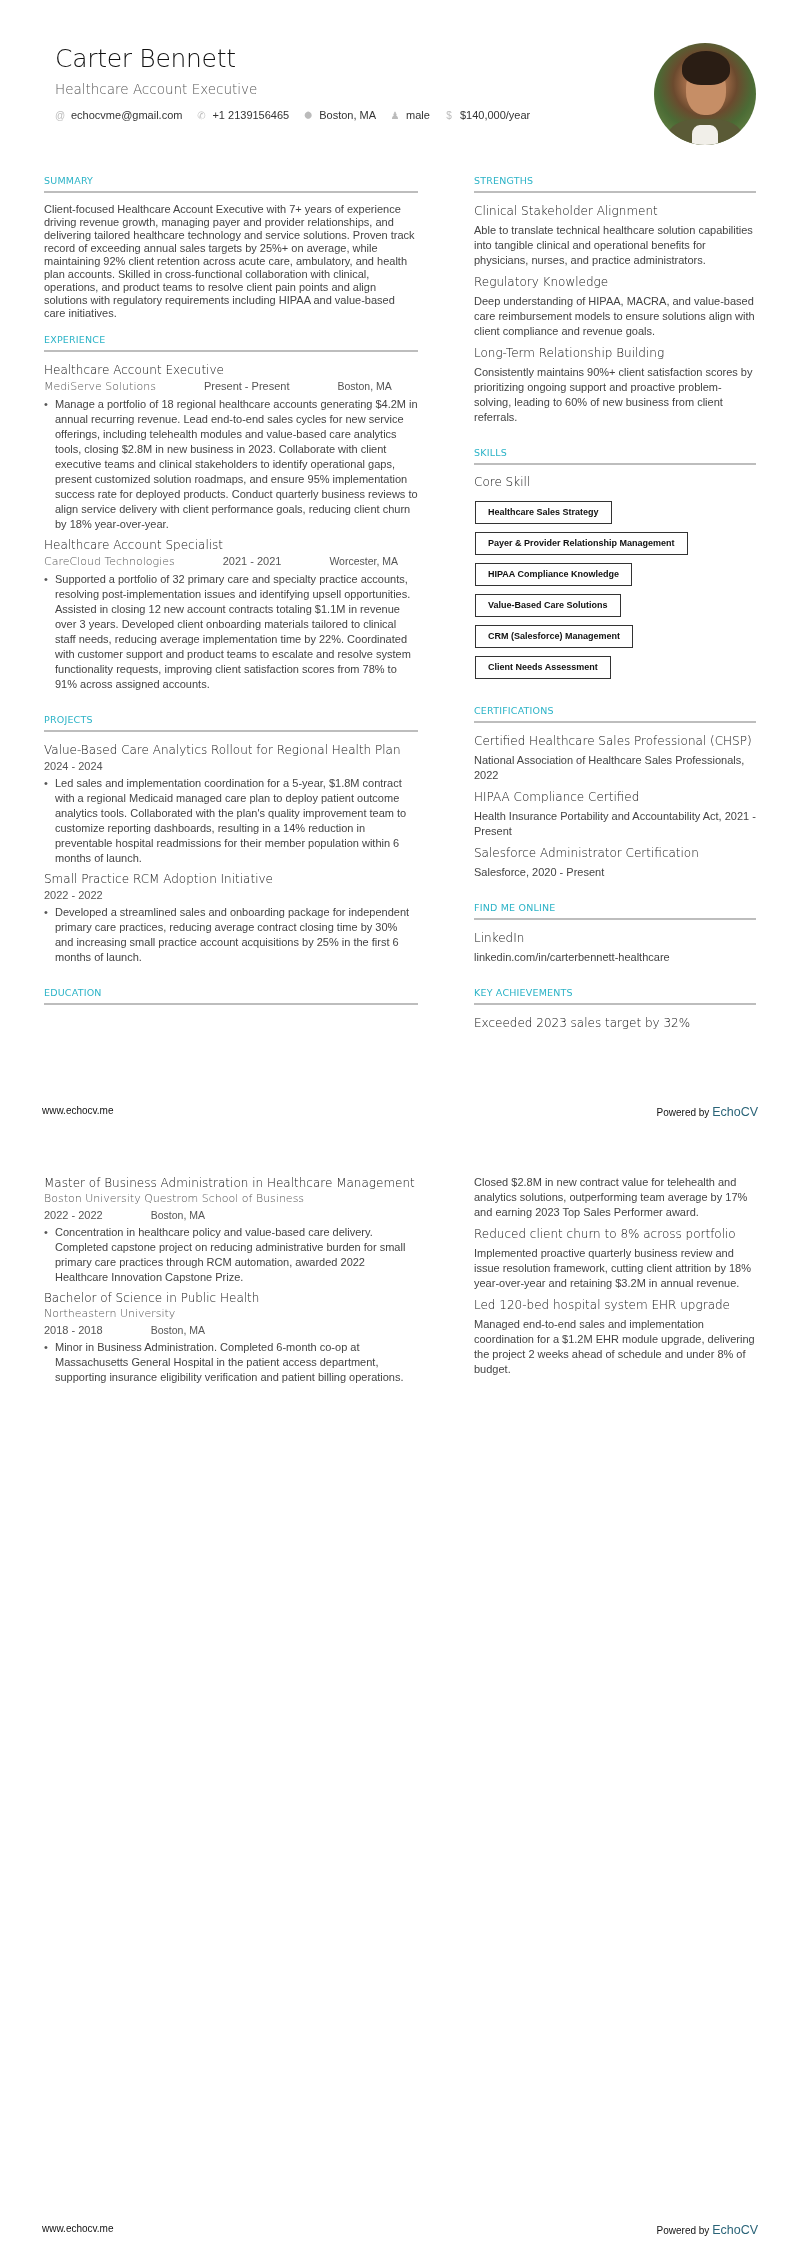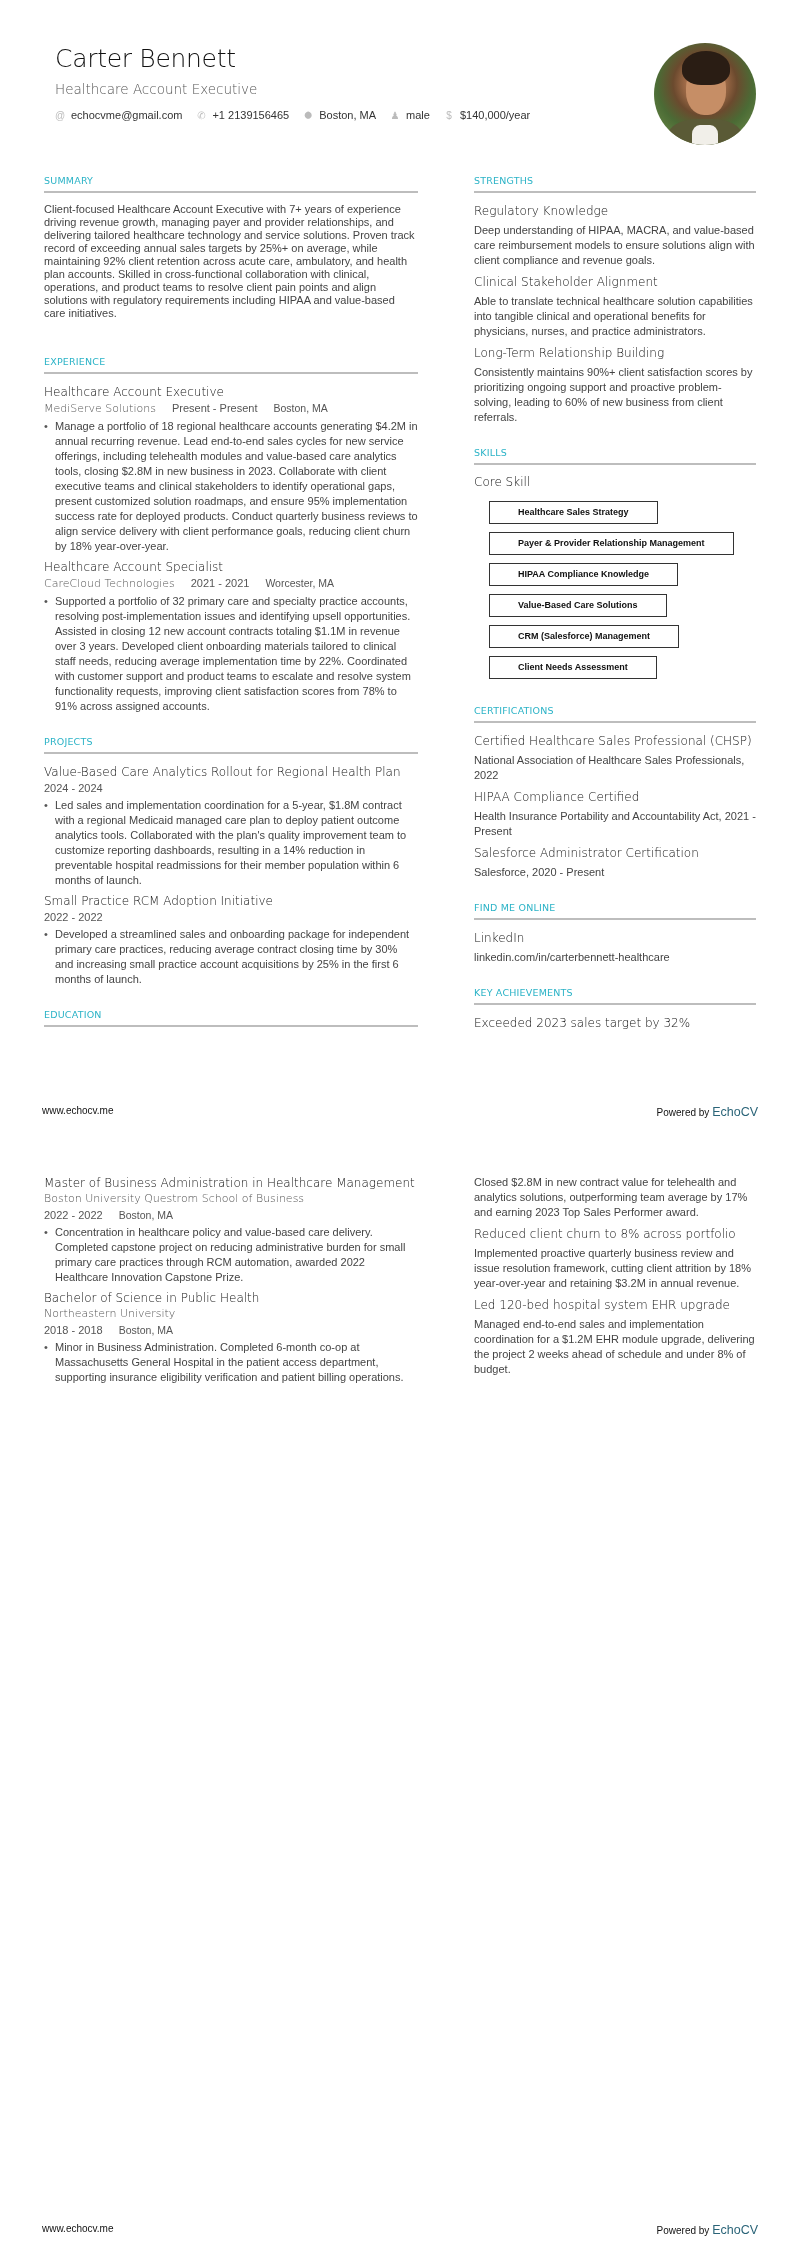--- a/index.html
+++ b/index.html
@@ -25,33 +25,33 @@
   .avatar .tee { position: absolute; left: 38px; top: 82px; width: 26px; height: 30px; background: #f1efe9; border-radius: 30% 30% 0 0; }
 
   .col-left { position: absolute; left: 44px; width: 374px; }
   .col-right { position: absolute; left: 474px; width: 282px; }
 
   .sec-title { font-family: "DejaVu Sans", sans-serif; font-size: 9.5px; color: #2bb3c7; letter-spacing: 0.2px; text-transform: uppercase; font-weight: 400; }
   .sec-rule { height: 2px; background: #bdbdbd; margin-top: 5px; margin-bottom: 10px; }
 
   .para { font-size: 11px; line-height: 13px; color: #444; }
   .item-title { font-family: "DejaVu Sans", sans-serif; font-size: 12px; color: #111; line-height: 16px; font-weight: 300; }
-  .meta { font-size: 11px; color: #555; line-height: 16px; display: flex; align-items: baseline; }
+  .meta { font-size: 11px; color: #555; line-height: 16px; display: flex; align-items: baseline; gap: 32px; }
   .meta .org { font-family: "DejaVu Sans", sans-serif; font-weight: 300; margin-right: 16px; }
   .meta .dates { margin-right: 16px; }
   .meta .loc { font-size: 10.5px; }
   .bullet { display: flex; font-size: 11px; line-height: 15px; color: #444; margin-top: 2px; }
   .bullet .dot { width: 11px; flex: 0 0 11px; color: #555; }
   .block { margin-bottom: 5px; }
 
   .sub-title { font-family: "DejaVu Sans", sans-serif; font-size: 12px; color: #111; line-height: 16px; margin-bottom: 4px; font-weight: 300; }
   .sub-desc { font-size: 11px; line-height: 15px; color: #444; margin-bottom: 6px; }
 
   .skill-group { font-family: "DejaVu Sans", sans-serif; font-size: 12px; color: #111; margin-bottom: 12px; font-weight: 300; }
-  .skill-tag { display: inline-block; border: 1px solid #333; font-size: 9px; font-weight: bold; color: #111; padding: 5px 28px; margin: 0 0 8px 15px; line-height: 11px; }
+  .skill-tag { display: inline-block; border: 1px solid #333; font-size: 9px; font-weight: bold; color: #111; padding: 5px 12px; margin: 0 0 8px 1px; line-height: 11px; }
 
   .footer { position: absolute; left: 0; width: 794px; height: 20px; font-size: 10px; color: #111; text-decoration: underline; }
   .footer .site { position: absolute; left: 42px; top: 0; }
   .footer .powered { position: absolute; right: 36px; top: 0; }
   .footer .brand { font-size: 12.5px; color: #2a6478; }
 </style>
 </head>
 <body>
 
 <div class="page page1">
@@ -85,21 +85,21 @@
 
   <div class="avatar">
     <div class="shirt"></div>
     <div class="tee"></div>
     <div class="face"></div>
     <div class="hair"></div>
   </div>
 
   <div class="col-left" style="top:175px;">
 
-    <section style="margin-bottom:36px;">
+    <section style="margin-bottom:14px;">
       <div class="sec-title">SUMMARY</div>
       <div class="sec-rule"></div>
       <div class="para">Client-focused Healthcare Account Executive with 7+ years of experience driving revenue growth, managing payer and provider relationships, and delivering tailored healthcare technology and service solutions. Proven track record of exceeding annual sales targets by 25%+ on average, while maintaining 92% client retention across acute care, ambulatory, and health plan accounts. Skilled in cross-functional collaboration with clinical, operations, and product teams to resolve client pain points and align solutions with regulatory requirements including HIPAA and value-based care initiatives.</div>
     </section>
 
     <section style="margin-bottom:22px;">
       <div class="sec-title">EXPERIENCE</div>
       <div class="sec-rule"></div>
 
       <div class="block">
@@ -161,26 +161,26 @@
       <div class="sec-rule"></div>
     </section>
   </div>
 
   <div class="col-right" style="top:175px;">
 
     <section style="margin-bottom:22px;">
       <div class="sec-title">STRENGTHS</div>
       <div class="sec-rule"></div>
       <div>
+        <div class="sub-title">Clinical Stakeholder Alignment</div>
+        <div class="sub-desc">Able to translate technical healthcare solution capabilities into tangible clinical and operational benefits for physicians, nurses, and practice administrators.</div>
+      </div>
+      <div>
         <div class="sub-title">Regulatory Knowledge</div>
         <div class="sub-desc">Deep understanding of HIPAA, MACRA, and value-based care reimbursement models to ensure solutions align with client compliance and revenue goals.</div>
-      </div>
-      <div>
-        <div class="sub-title">Clinical Stakeholder Alignment</div>
-        <div class="sub-desc">Able to translate technical healthcare solution capabilities into tangible clinical and operational benefits for physicians, nurses, and practice administrators.</div>
       </div>
       <div>
         <div class="sub-title">Long-Term Relationship Building</div>
         <div class="sub-desc">Consistently maintains 90%+ client satisfaction scores by prioritizing ongoing support and proactive problem-solving, leading to 60% of new business from client referrals.</div>
       </div>
     </section>
 
     <section style="margin-bottom:18px;">
       <div class="sec-title">SKILLS</div>
       <div class="sec-rule"></div>

